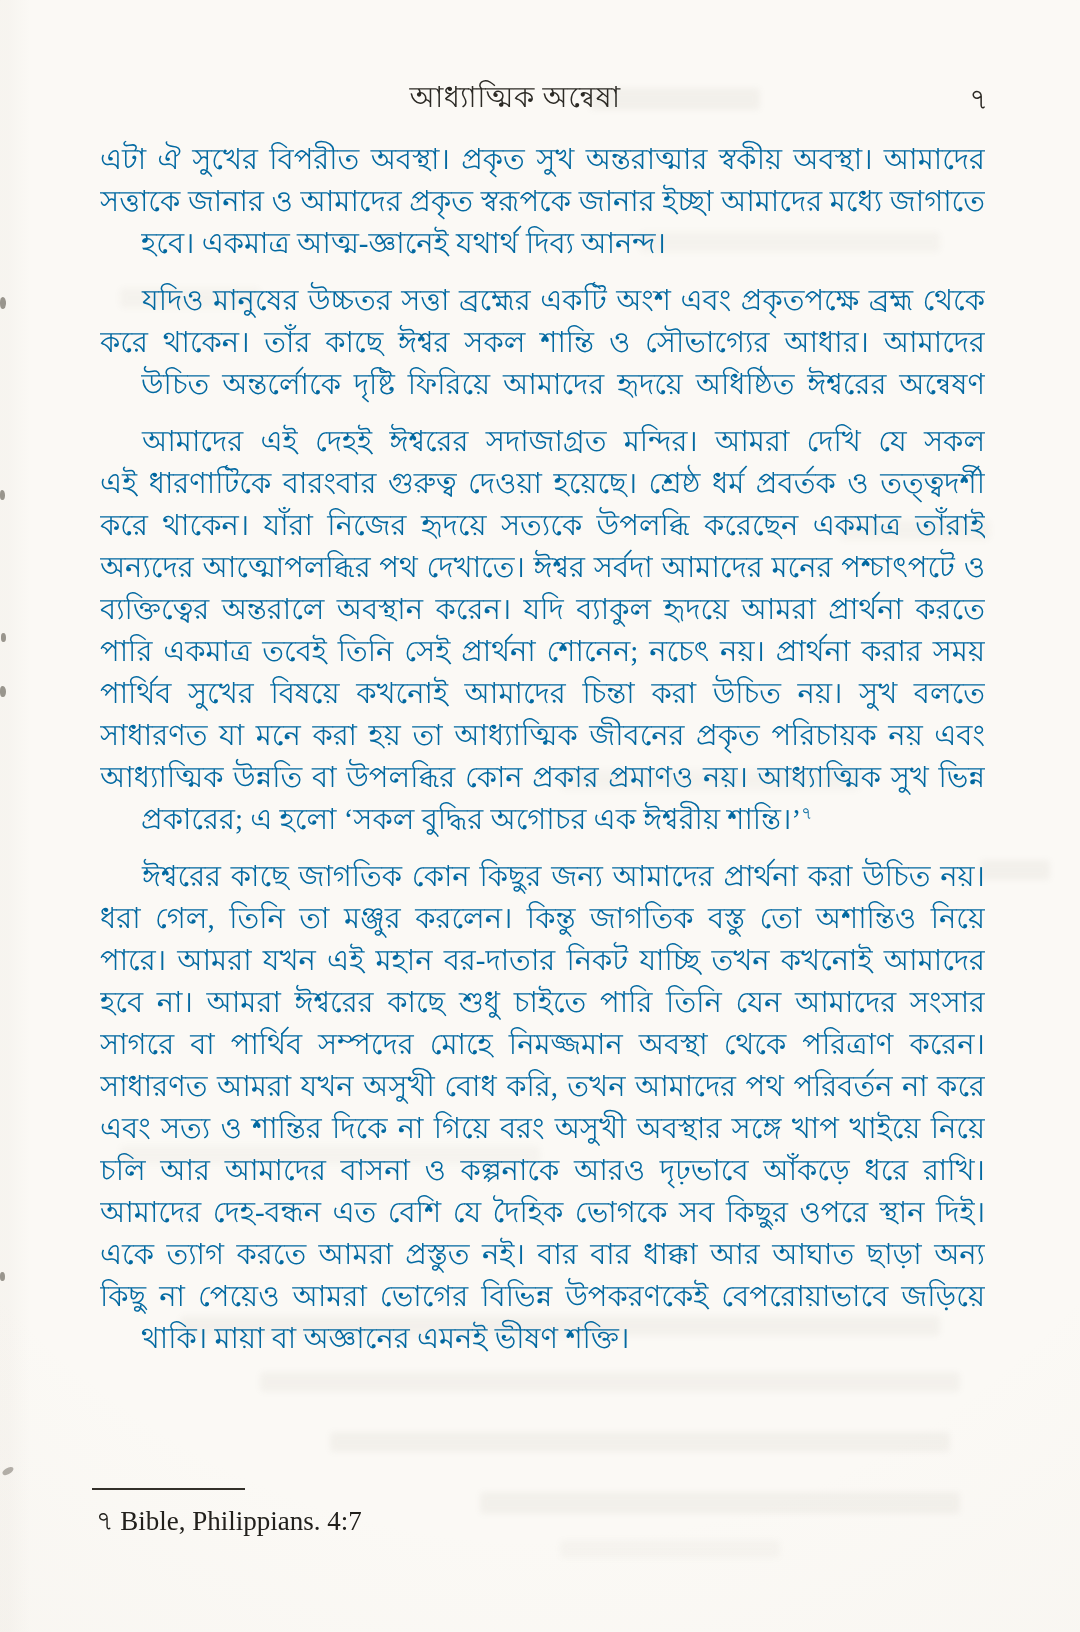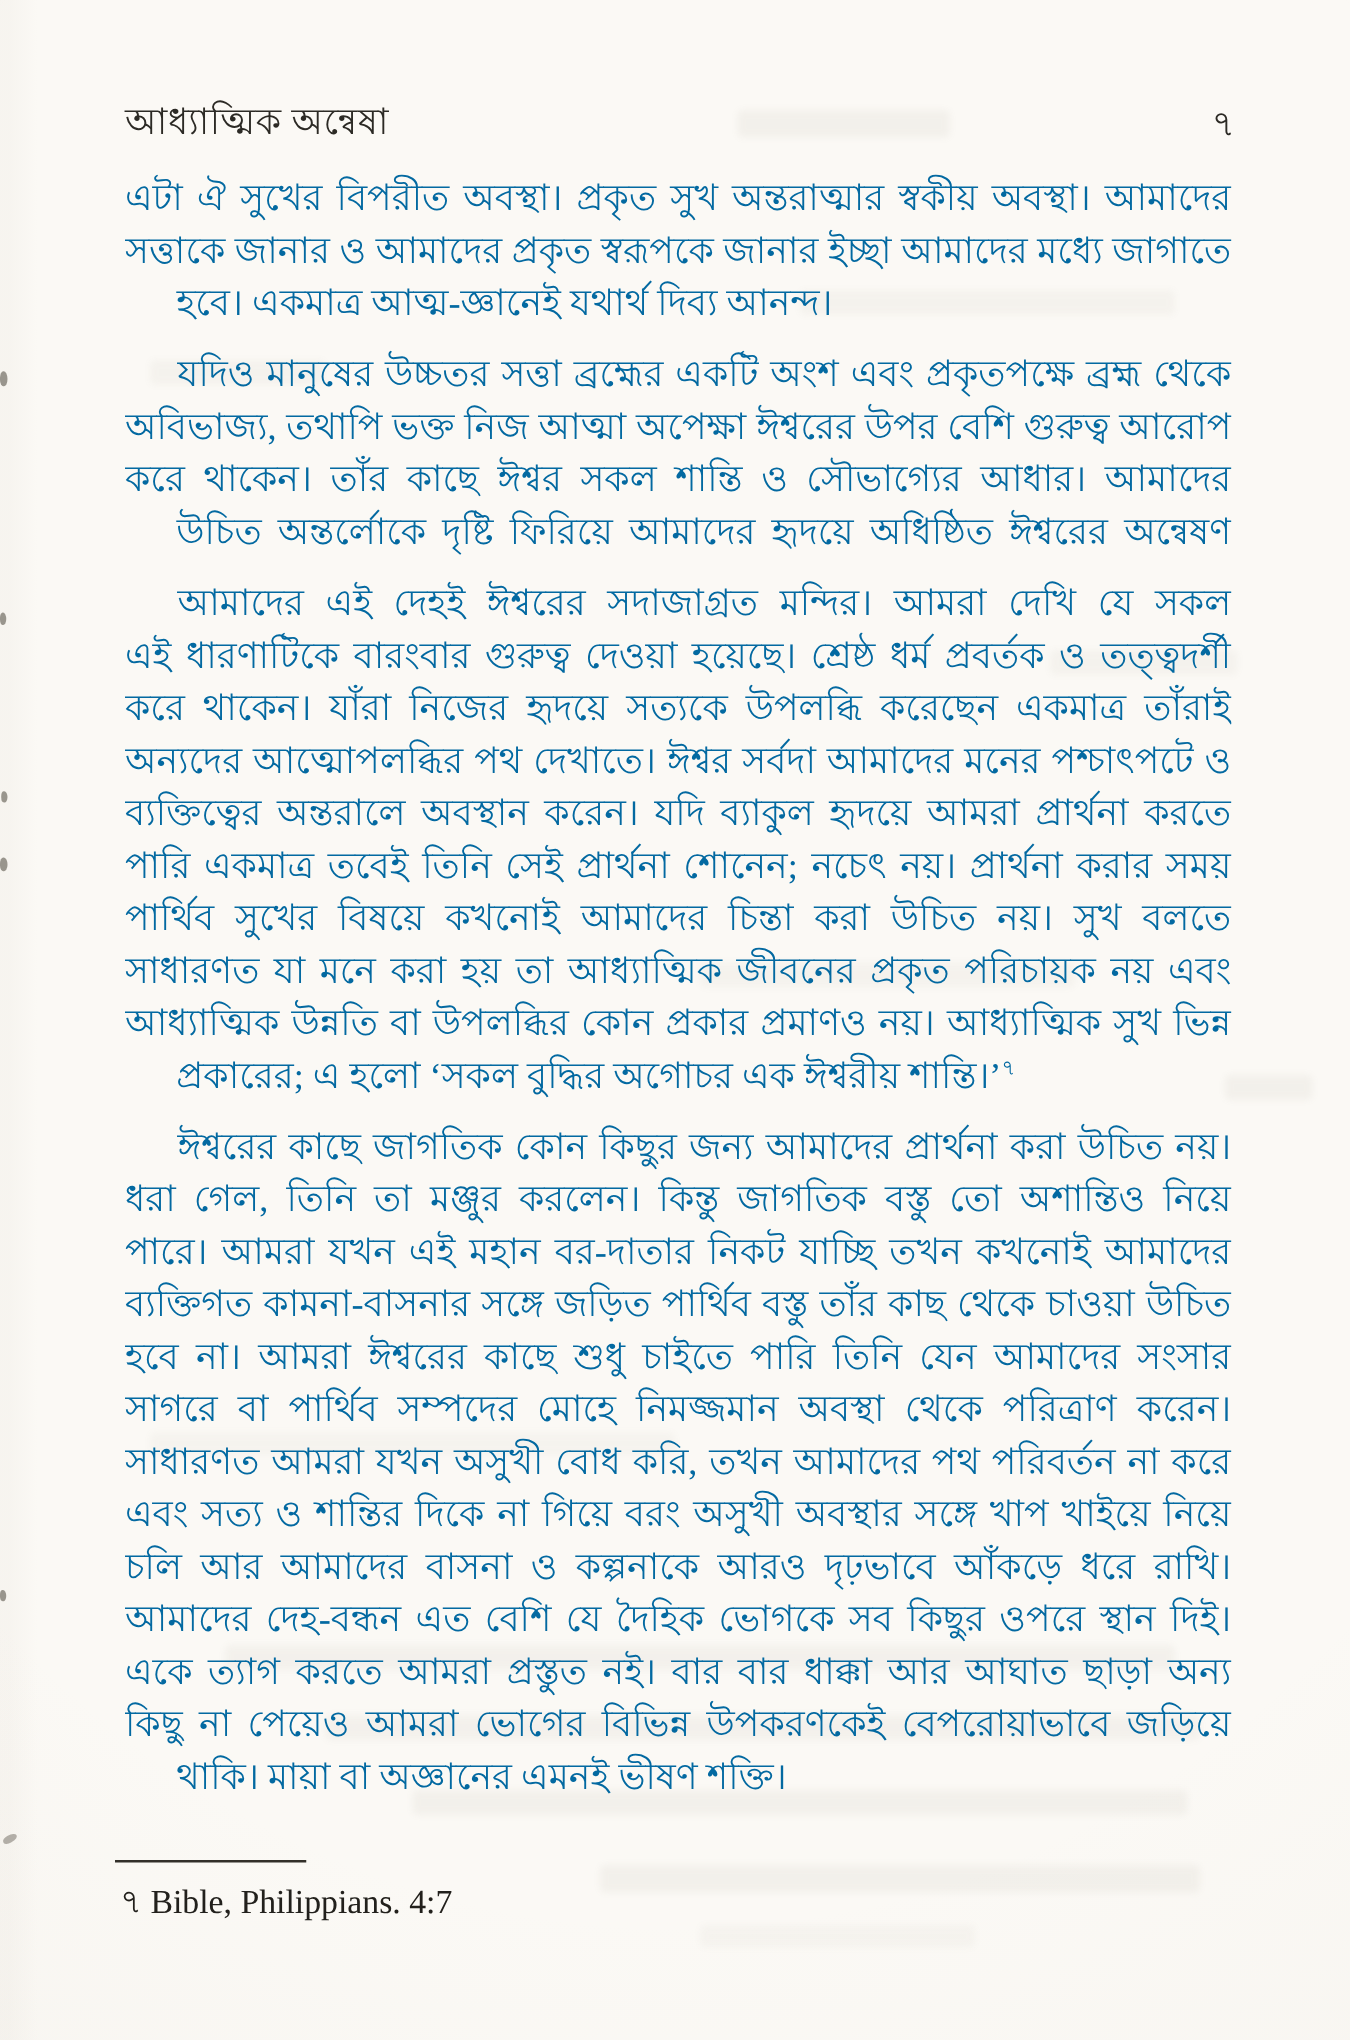--- a/index.html
+++ b/index.html
@@ -20,20 +20,21 @@
     background:
       radial-gradient(120% 90% at 50% 40%, rgba(255,255,255,0) 60%, rgba(205,198,185,0.12) 100%),
       linear-gradient(90deg, rgba(210,202,190,0.10) 0 8px, rgba(255,255,255,0) 30px);
   }
 
   .page-header {
     position: absolute; top: 74px; left: 100px; right: 90px; height: 44px;
   }
   .running-title {
     position: absolute; left: 0; right: 60px;
+    text-align: center;
     font-size: 29px; letter-spacing: 0.5px;
     color: #2c2a25;
   }
   .page-number {
     position: absolute; right: 2px; top: 2px;
     font-size: 29px; color: #2c2a25;
   }
 
   .body-text {
     position: absolute; top: 138px; left: 100px; right: 95px;
@@ -139,41 +140,39 @@
 
   <main class="body-text">
 
   <div class="para">
         <div class="line"><span>এটা ঐ সুখের বিপরীত অবস্থা। প্রকৃত সুখ অন্তরাত্মার স্বকীয় অবস্থা। আমাদের</span></div>
         <div class="line"><span>সত্তাকে জানার ও আমাদের প্রকৃত স্বরূপকে জানার ইচ্ছা আমাদের মধ্যে জাগাতে</span></div>
         <div class="line last"><span>হবে। একমাত্র আত্ম-জ্ঞানেই যথার্থ দিব্য আনন্দ।</span></div>
       </div>
       <div class="para indent">
         <div class="line"><span>যদিও মানুষের উচ্চতর সত্তা ব্রহ্মের একটি অংশ এবং প্রকৃতপক্ষে ব্রহ্ম থেকে</span></div>
-        <div class="line"><span>অবিভাজ্য, তথাপি ভক্ত নিজ আত্মা অপেক্ষা ঈশ্বরের উপর বেশি গুরুত্ব আরোপ</span></div>
         <div class="line"><span>করে থাকেন। তাঁর কাছে ঈশ্বর সকল শান্তি ও সৌভাগ্যের আধার। আমাদের</span></div>
         <div class="line last"><span>উচিত অন্তর্লোকে দৃষ্টি ফিরিয়ে আমাদের হৃদয়ে অধিষ্ঠিত ঈশ্বরের অন্বেষণ করা।</span></div>
       </div>
       <div class="para indent">
         <div class="line"><span>আমাদের এই দেহই ঈশ্বরের সদাজাগ্রত মন্দির। আমরা দেখি যে সকল ধর্মশাস্ত্রে</span></div>
         <div class="line"><span>এই ধারণাটিকে বারংবার গুরুত্ব দেওয়া হয়েছে। শ্রেষ্ঠ ধর্ম প্রবর্তক ও তত্ত্বদর্শী</span></div>
         <div class="line"><span>করে থাকেন। যাঁরা নিজের হৃদয়ে সত্যকে উপলব্ধি করেছেন একমাত্র তাঁরাই পারেন</span></div>
         <div class="line"><span>অন্যদের আত্মোপলব্ধির পথ দেখাতে। ঈশ্বর সর্বদা আমাদের মনের পশ্চাৎপটে ও</span></div>
         <div class="line"><span>ব্যক্তিত্বের অন্তরালে অবস্থান করেন। যদি ব্যাকুল হৃদয়ে আমরা প্রার্থনা করতে</span></div>
         <div class="line"><span>পারি একমাত্র তবেই তিনি সেই প্রার্থনা শোনেন; নচেৎ নয়। প্রার্থনা করার সময়</span></div>
         <div class="line"><span>পার্থিব সুখের বিষয়ে কখনোই আমাদের চিন্তা করা উচিত নয়। সুখ বলতে</span></div>
         <div class="line"><span>সাধারণত যা মনে করা হয় তা আধ্যাত্মিক জীবনের প্রকৃত পরিচায়ক নয় এবং</span></div>
         <div class="line"><span>আধ্যাত্মিক উন্নতি বা উপলব্ধির কোন প্রকার প্রমাণও নয়। আধ্যাত্মিক সুখ ভিন্ন</span></div>
         <div class="line last"><span>প্রকারের; এ হলো ‘সকল বুদ্ধির অগোচর এক ঈশ্বরীয় শান্তি।’</span><sup>৭</sup></div>
       </div>
       <div class="para indent">
         <div class="line"><span>ঈশ্বরের কাছে জাগতিক কোন কিছুর জন্য আমাদের প্রার্থনা করা উচিত নয়।</span></div>
         <div class="line"><span>ধরা গেল, তিনি তা মঞ্জুর করলেন। কিন্তু জাগতিক বস্তু তো অশান্তিও নিয়ে আসতে</span></div>
         <div class="line"><span>পারে। আমরা যখন এই মহান বর-দাতার নিকট যাচ্ছি তখন কখনোই আমাদের</span></div>
-        <div class="line"><span>ব্যক্তিগত কামনা-বাসনার সঙ্গে জড়িত পার্থিব বস্তু তাঁর কাছ থেকে চাওয়া উচিত</span></div>
         <div class="line"><span>হবে না। আমরা ঈশ্বরের কাছে শুধু চাইতে পারি তিনি যেন আমাদের সংসার</span></div>
         <div class="line"><span>সাগরে বা পার্থিব সম্পদের মোহে নিমজ্জমান অবস্থা থেকে পরিত্রাণ করেন।</span></div>
         <div class="line"><span>সাধারণত আমরা যখন অসুখী বোধ করি, তখন আমাদের পথ পরিবর্তন না করে</span></div>
         <div class="line"><span>এবং সত্য ও শান্তির দিকে না গিয়ে বরং অসুখী অবস্থার সঙ্গে খাপ খাইয়ে নিয়ে</span></div>
         <div class="line"><span>চলি আর আমাদের বাসনা ও কল্পনাকে আরও দৃঢ়ভাবে আঁকড়ে ধরে রাখি।</span></div>
         <div class="line"><span>আমাদের দেহ-বন্ধন এত বেশি যে দৈহিক ভোগকে সব কিছুর ওপরে স্থান দিই।</span></div>
         <div class="line"><span>একে ত্যাগ করতে আমরা প্রস্তুত নই। বার বার ধাক্কা আর আঘাত ছাড়া অন্য</span></div>
         <div class="line"><span>কিছু না পেয়েও আমরা ভোগের বিভিন্ন উপকরণকেই বেপরোয়াভাবে জড়িয়ে ধরে</span></div>
         <div class="line last"><span>থাকি। মায়া বা অজ্ঞানের এমনই ভীষণ শক্তি।</span></div>
       </div>

